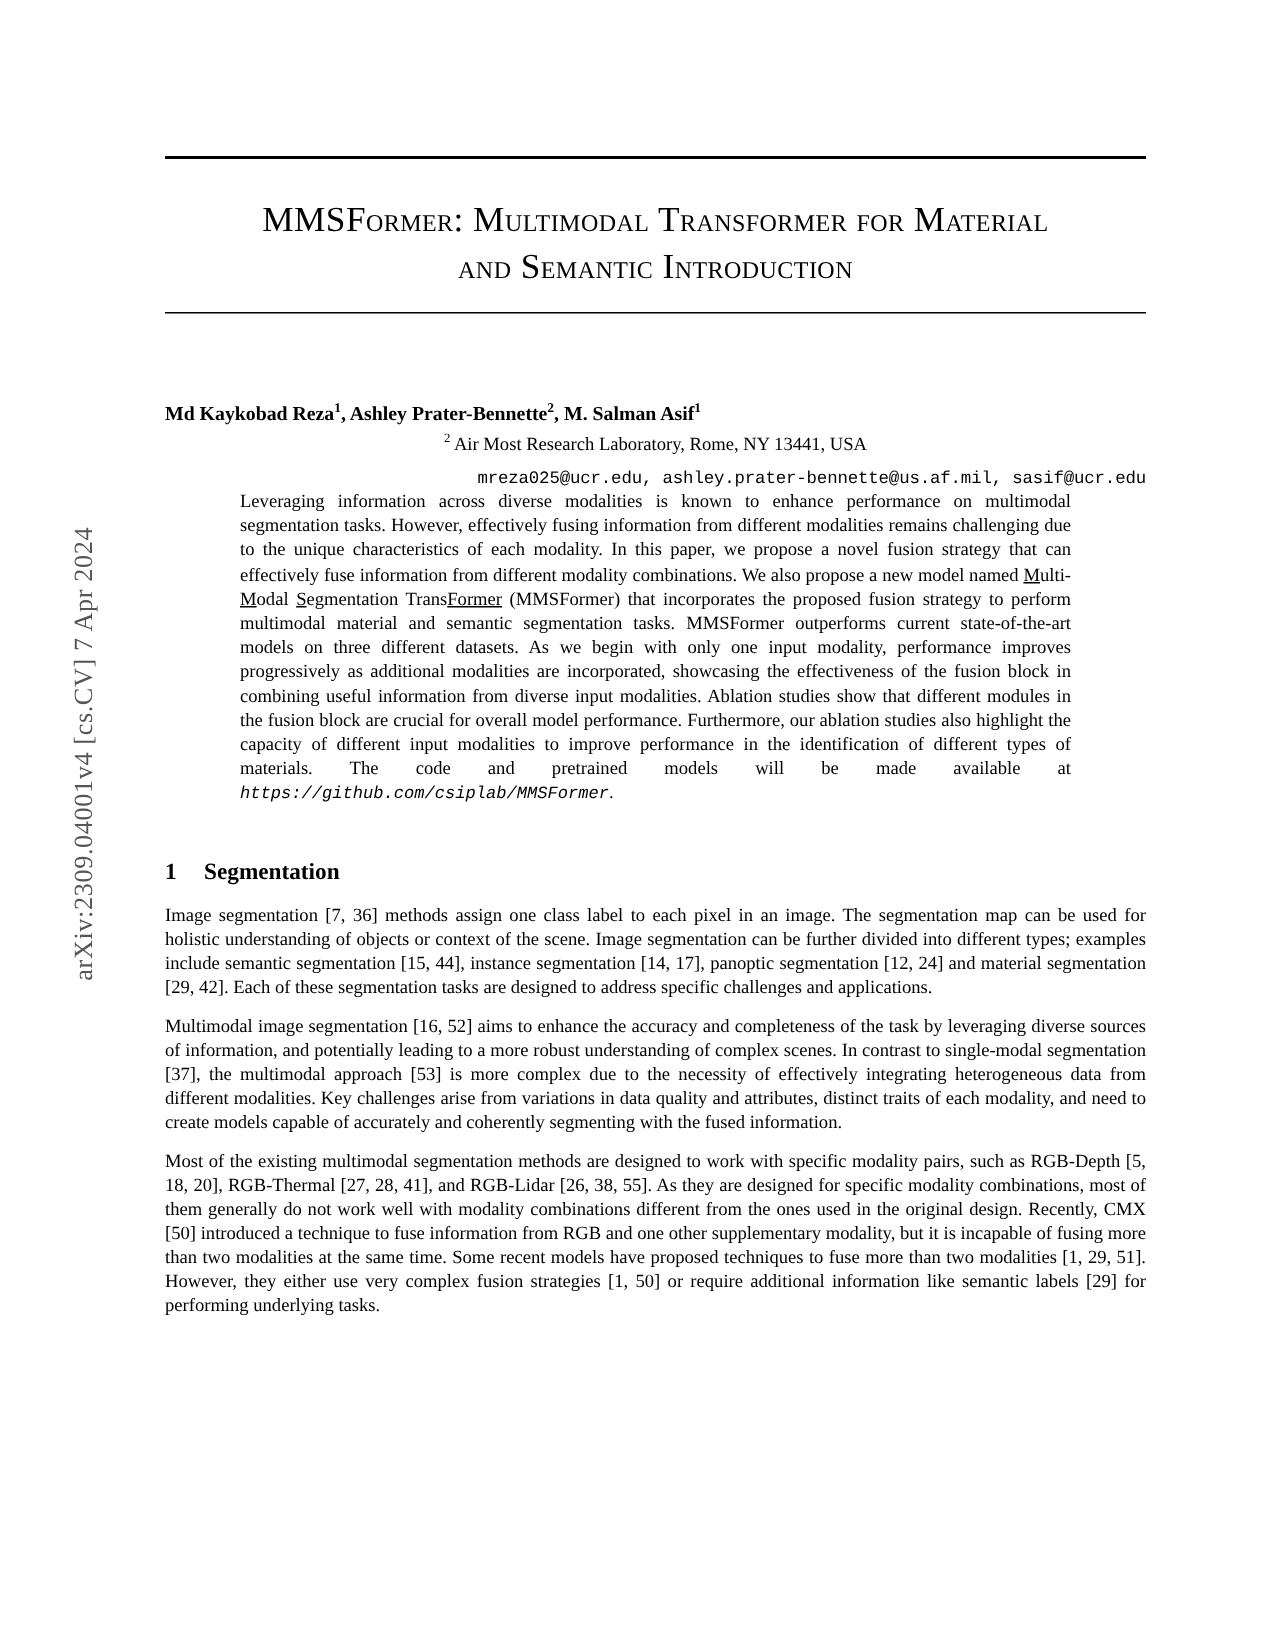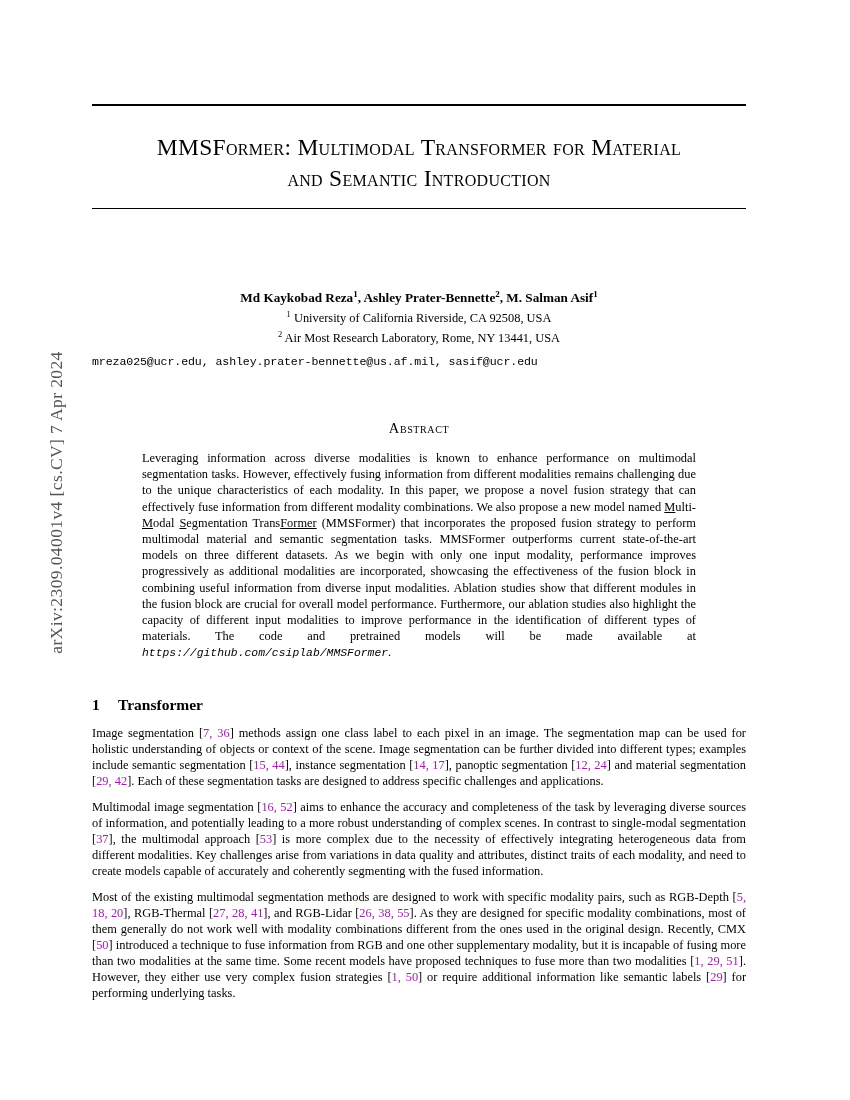--- a/index.html
+++ b/index.html
@@ -33,21 +33,21 @@
     text-align: center;
     font-family: "Liberation Serif", serif;
     font-size: 17.5px;
     letter-spacing: 0.4px;
     color: #555555;
     white-space: nowrap;
   }
 
   .content {
     position: absolute;
-    left: 92px;
+    left: 110px;
     top: 0;
     width: 654px;
   }
 
   .rule-top {
     border-top: 2.6px solid #000;
     margin-top: 104px;
   }
   .rule-bottom {
     border-top: 1.3px solid #000;
@@ -61,34 +61,33 @@
     line-height: 31px;
     margin-top: 26px;
     margin-bottom: 14px;
     letter-spacing: 0.3px;
   }
   .title .sc {
     font-variant: small-caps;
   }
 
   .authors {
-    text-align: center;
-    margin-top: 80px;
+    margin-top: 58px;
     font-size: 13.2px;
     font-weight: bold;
     line-height: 18px;
   }
   .affil {
     text-align: center;
     font-size: 12.4px;
     line-height: 17px;
     margin-top: 3px;
   }
   .emails {
-    text-align: left;
+    text-align: right;
     font-family: "Liberation Mono", monospace;
     font-size: 11.6px;
     margin-top: 8px;
     letter-spacing: -0.1px;
   }
 
   sup {
     font-size: 0.68em;
     vertical-align: super;
     line-height: 0;
@@ -126,21 +125,21 @@
     display: inline-block;
     width: 26px;
   }
 
   p.body {
     font-size: 12.4px;
     line-height: 16.0px;
     text-align: justify;
     margin: 0 0 10px 0;
   }
-  .cite { color: #a21caf; }
+  .cite { color: #000000; }
   a.link { color: #000; text-decoration: none; }
 </style>
 </head>
 <body>
 
 <div class="page">
 
   <div class="arxiv-stamp">arXiv:2309.04001v4  [cs.CV]  7 Apr 2024</div>
 
   <div class="content">
@@ -152,36 +151,32 @@
       <span class="sc">and Semantic Introduction</span>
     </div>
 
     <div class="rule-bottom"></div>
 
     <div class="authors">
       <span>Md Kaykobad Reza</span><sup>1</sup><span>, Ashley Prater-Bennette</span><sup>2</sup><span>, M. Salman Asif</span><sup>1</sup>
     </div>
 
     <div class="affil">
-      <sup>1</sup> <span>University of California Riverside, CA 92508, USA</span>
-    </div>
-    <div class="affil">
       <sup>2</sup> <span>Air Most Research Laboratory, Rome, NY 13441, USA</span>
     </div>
 
     <div class="emails">mreza025@ucr.edu, ashley.prater-bennette@us.af.mil, sasif@ucr.edu</div>
 
-    <div class="abstract-head">Abstract</div>
 
     <div class="abstract-body">
       <span>Leveraging information across diverse modalities is known to enhance performance on multimodal segmentation tasks. However, effectively fusing information from different modalities remains challenging due to the unique characteristics of each modality. In this paper, we propose a novel fusion strategy that can effectively fuse information from different modality combinations. We also propose a new model named </span><span class="uline">M</span><span>ulti-</span><span class="uline">M</span><span>odal </span><span class="uline">S</span><span>egmentation Trans</span><span class="uline">Former</span><span> (MMSFormer) that incorporates the proposed fusion strategy to perform multimodal material and semantic segmentation tasks. MMSFormer outperforms current state-of-the-art models on three different datasets. As we begin with only one input modality, performance improves progressively as additional modalities are incorporated, showcasing the effectiveness of the fusion block in combining useful information from diverse input modalities. Ablation studies show that different modules in the fusion block are crucial for overall model performance. Furthermore, our ablation studies also highlight the capacity of different input modalities to improve performance in the identification of different types of materials. The code and pretrained models will be made available at </span><a class="link mono" href="#">https://github.com/csiplab/MMSFormer</a><span>.</span>
     </div>
 
     <div class="section-head">
-      <span class="num">1</span><span>Transformer</span>
+      <span class="num">1</span><span>Segmentation</span>
     </div>
 
     <div id="intro-paragraphs">
         <p class="body"><span>Image segmentation [</span><span class="cite">7, 36</span><span>] methods assign one class label to each pixel in an image. The segmentation map can be used for holistic understanding of objects or context of the scene. Image segmentation can be further divided into different types; examples include semantic segmentation [</span><span class="cite">15, 44</span><span>], instance segmentation [</span><span class="cite">14, 17</span><span>], panoptic segmentation [</span><span class="cite">12, 24</span><span>] and material segmentation [</span><span class="cite">29, 42</span><span>]. Each of these segmentation tasks are designed to address specific challenges and applications.</span></p>
         <p class="body"><span>Multimodal image segmentation [</span><span class="cite">16, 52</span><span>] aims to enhance the accuracy and completeness of the task by leveraging diverse sources of information, and potentially leading to a more robust understanding of complex scenes. In contrast to single-modal segmentation [</span><span class="cite">37</span><span>], the multimodal approach [</span><span class="cite">53</span><span>] is more complex due to the necessity of effectively integrating heterogeneous data from different modalities. Key challenges arise from variations in data quality and attributes, distinct traits of each modality, and need to create models capable of accurately and coherently segmenting with the fused information.</span></p>
         <p class="body"><span>Most of the existing multimodal segmentation methods are designed to work with specific modality pairs, such as RGB-Depth [</span><span class="cite">5, 18, 20</span><span>], RGB-Thermal [</span><span class="cite">27, 28, 41</span><span>], and RGB-Lidar [</span><span class="cite">26, 38, 55</span><span>]. As they are designed for specific modality combinations, most of them generally do not work well with modality combinations different from the ones used in the original design. Recently, CMX [</span><span class="cite">50</span><span>] introduced a technique to fuse information from RGB and one other supplementary modality, but it is incapable of fusing more than two modalities at the same time. Some recent models have proposed techniques to fuse more than two modalities [</span><span class="cite">1, 29, 51</span><span>]. However, they either use very complex fusion strategies [</span><span class="cite">1, 50</span><span>] or require additional information like semantic labels [</span><span class="cite">29</span><span>] for performing underlying tasks.</span></p>
       </div>
 
   </div>
 </div>

